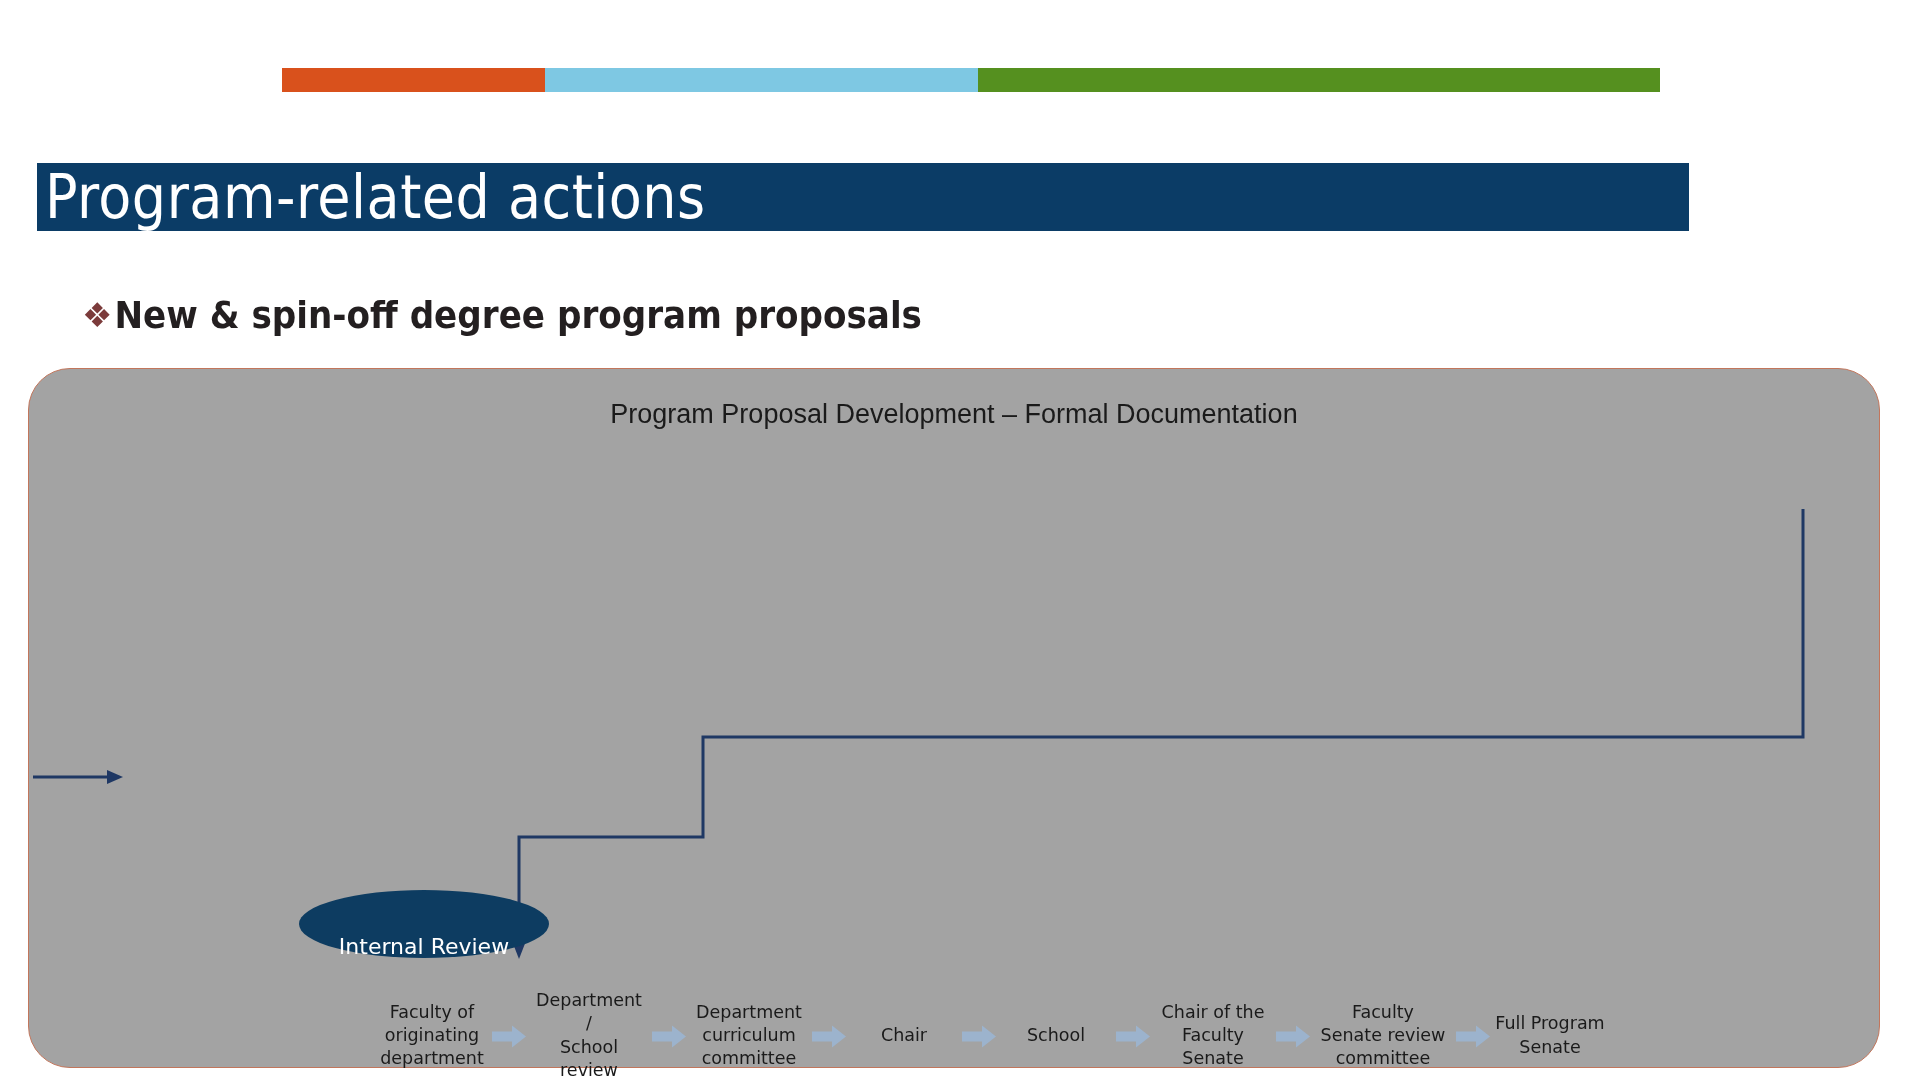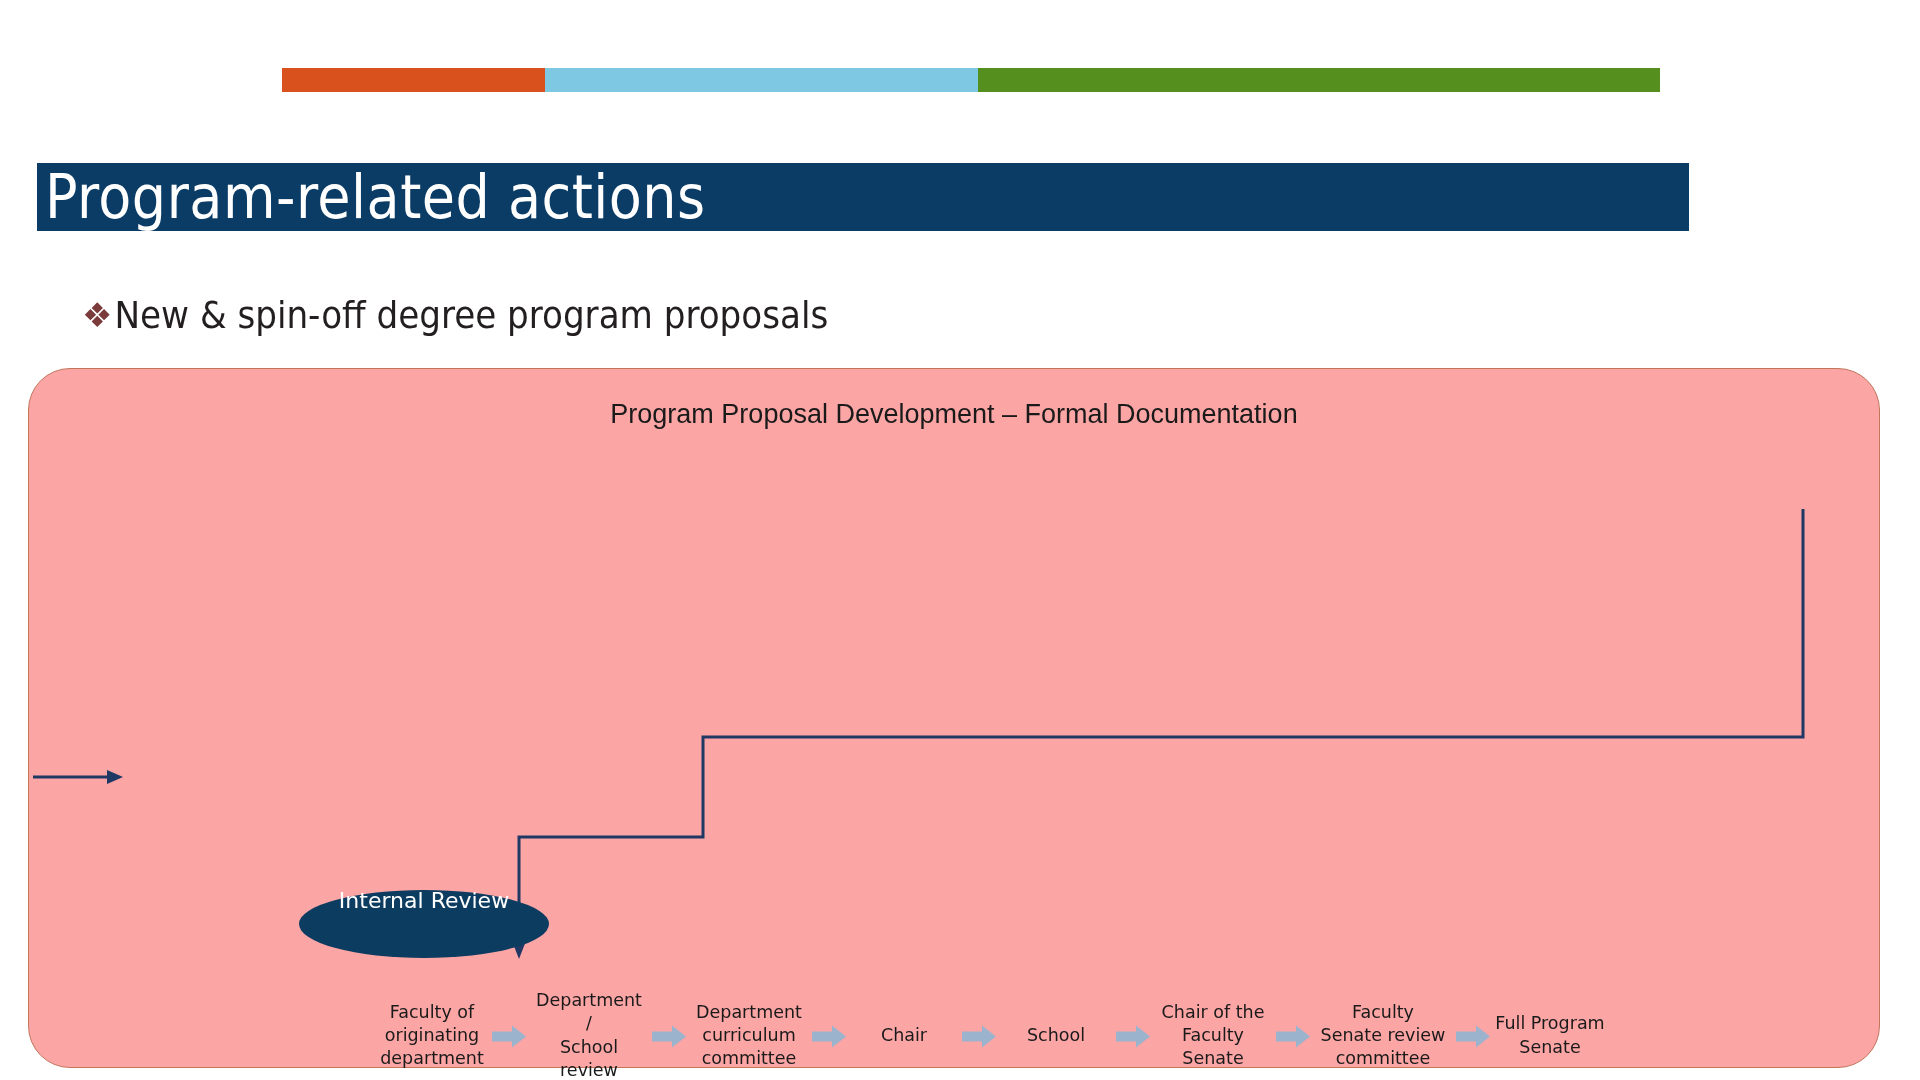--- a/index.html
+++ b/index.html
@@ -65,21 +65,21 @@
     color: #7b3b3b;
     font-size: 34px;
     line-height: 1;
     margin-right: 2px;
     font-family: "DejaVu Sans", sans-serif;
   }
   #bullet-text {
     color: #231f20;
     font-family: "DejaVu Sans Condensed", "Liberation Sans Narrow", "Liberation Sans", sans-serif;
     font-size: 38px;
-    font-weight: normal;
+    font-weight: bold;
     line-height: 1;
   }
 
   
   #diagram-panel {
     position: absolute;
     left: 28px;
     top: 368px;
     width: 1852px;
     height: 700px;
@@ -113,21 +113,21 @@
   
   #internal-review-node {
     position: absolute;
     left: 270px;
     top: 521px;
     width: 250px;
     height: 68px;
     background: #0d3c61;
     border-radius: 50%;
     display: flex;
-    align-items: flex-start;
+    align-items: flex-end;
     justify-content: center;
   }
   #internal-review-label {
     color: #ffffff;
     font-family: "DejaVu Sans", sans-serif;
     font-size: 22px;
     line-height: 1;
   }
 
   
@@ -168,21 +168,21 @@
 
 <div id="title-band" style="background: rgb(11, 60, 102);">
   <div id="slide-title">Program-related actions</div>
 </div>
 
 <div id="bullet-row">
   <span id="bullet-glyph" style="color: rgb(123, 59, 59);">❖</span>
   <span id="bullet-text">New &amp; spin-off degree program proposals</span>
 </div>
 
-<div id="diagram-panel" style="background: #fca5a5; border-color: rgb(194, 118, 92);">
+<div id="diagram-panel" style="background: #a3a3a3; border-color: rgb(194, 118, 92);">
 
   <div id="diagram-title">Program Proposal Development – Formal Documentation</div>
 
   <svg id="connectors" viewBox="0 0 1852 700" width="1852" height="700">
 
     <g>
       <line x1="4" y1="408" x2="78" y2="408" stroke="#1f3864" stroke-width="3"></line>
       <polygon points="78,401 94,408 78,415" fill="#1f3864"></polygon>
     </g>
 

